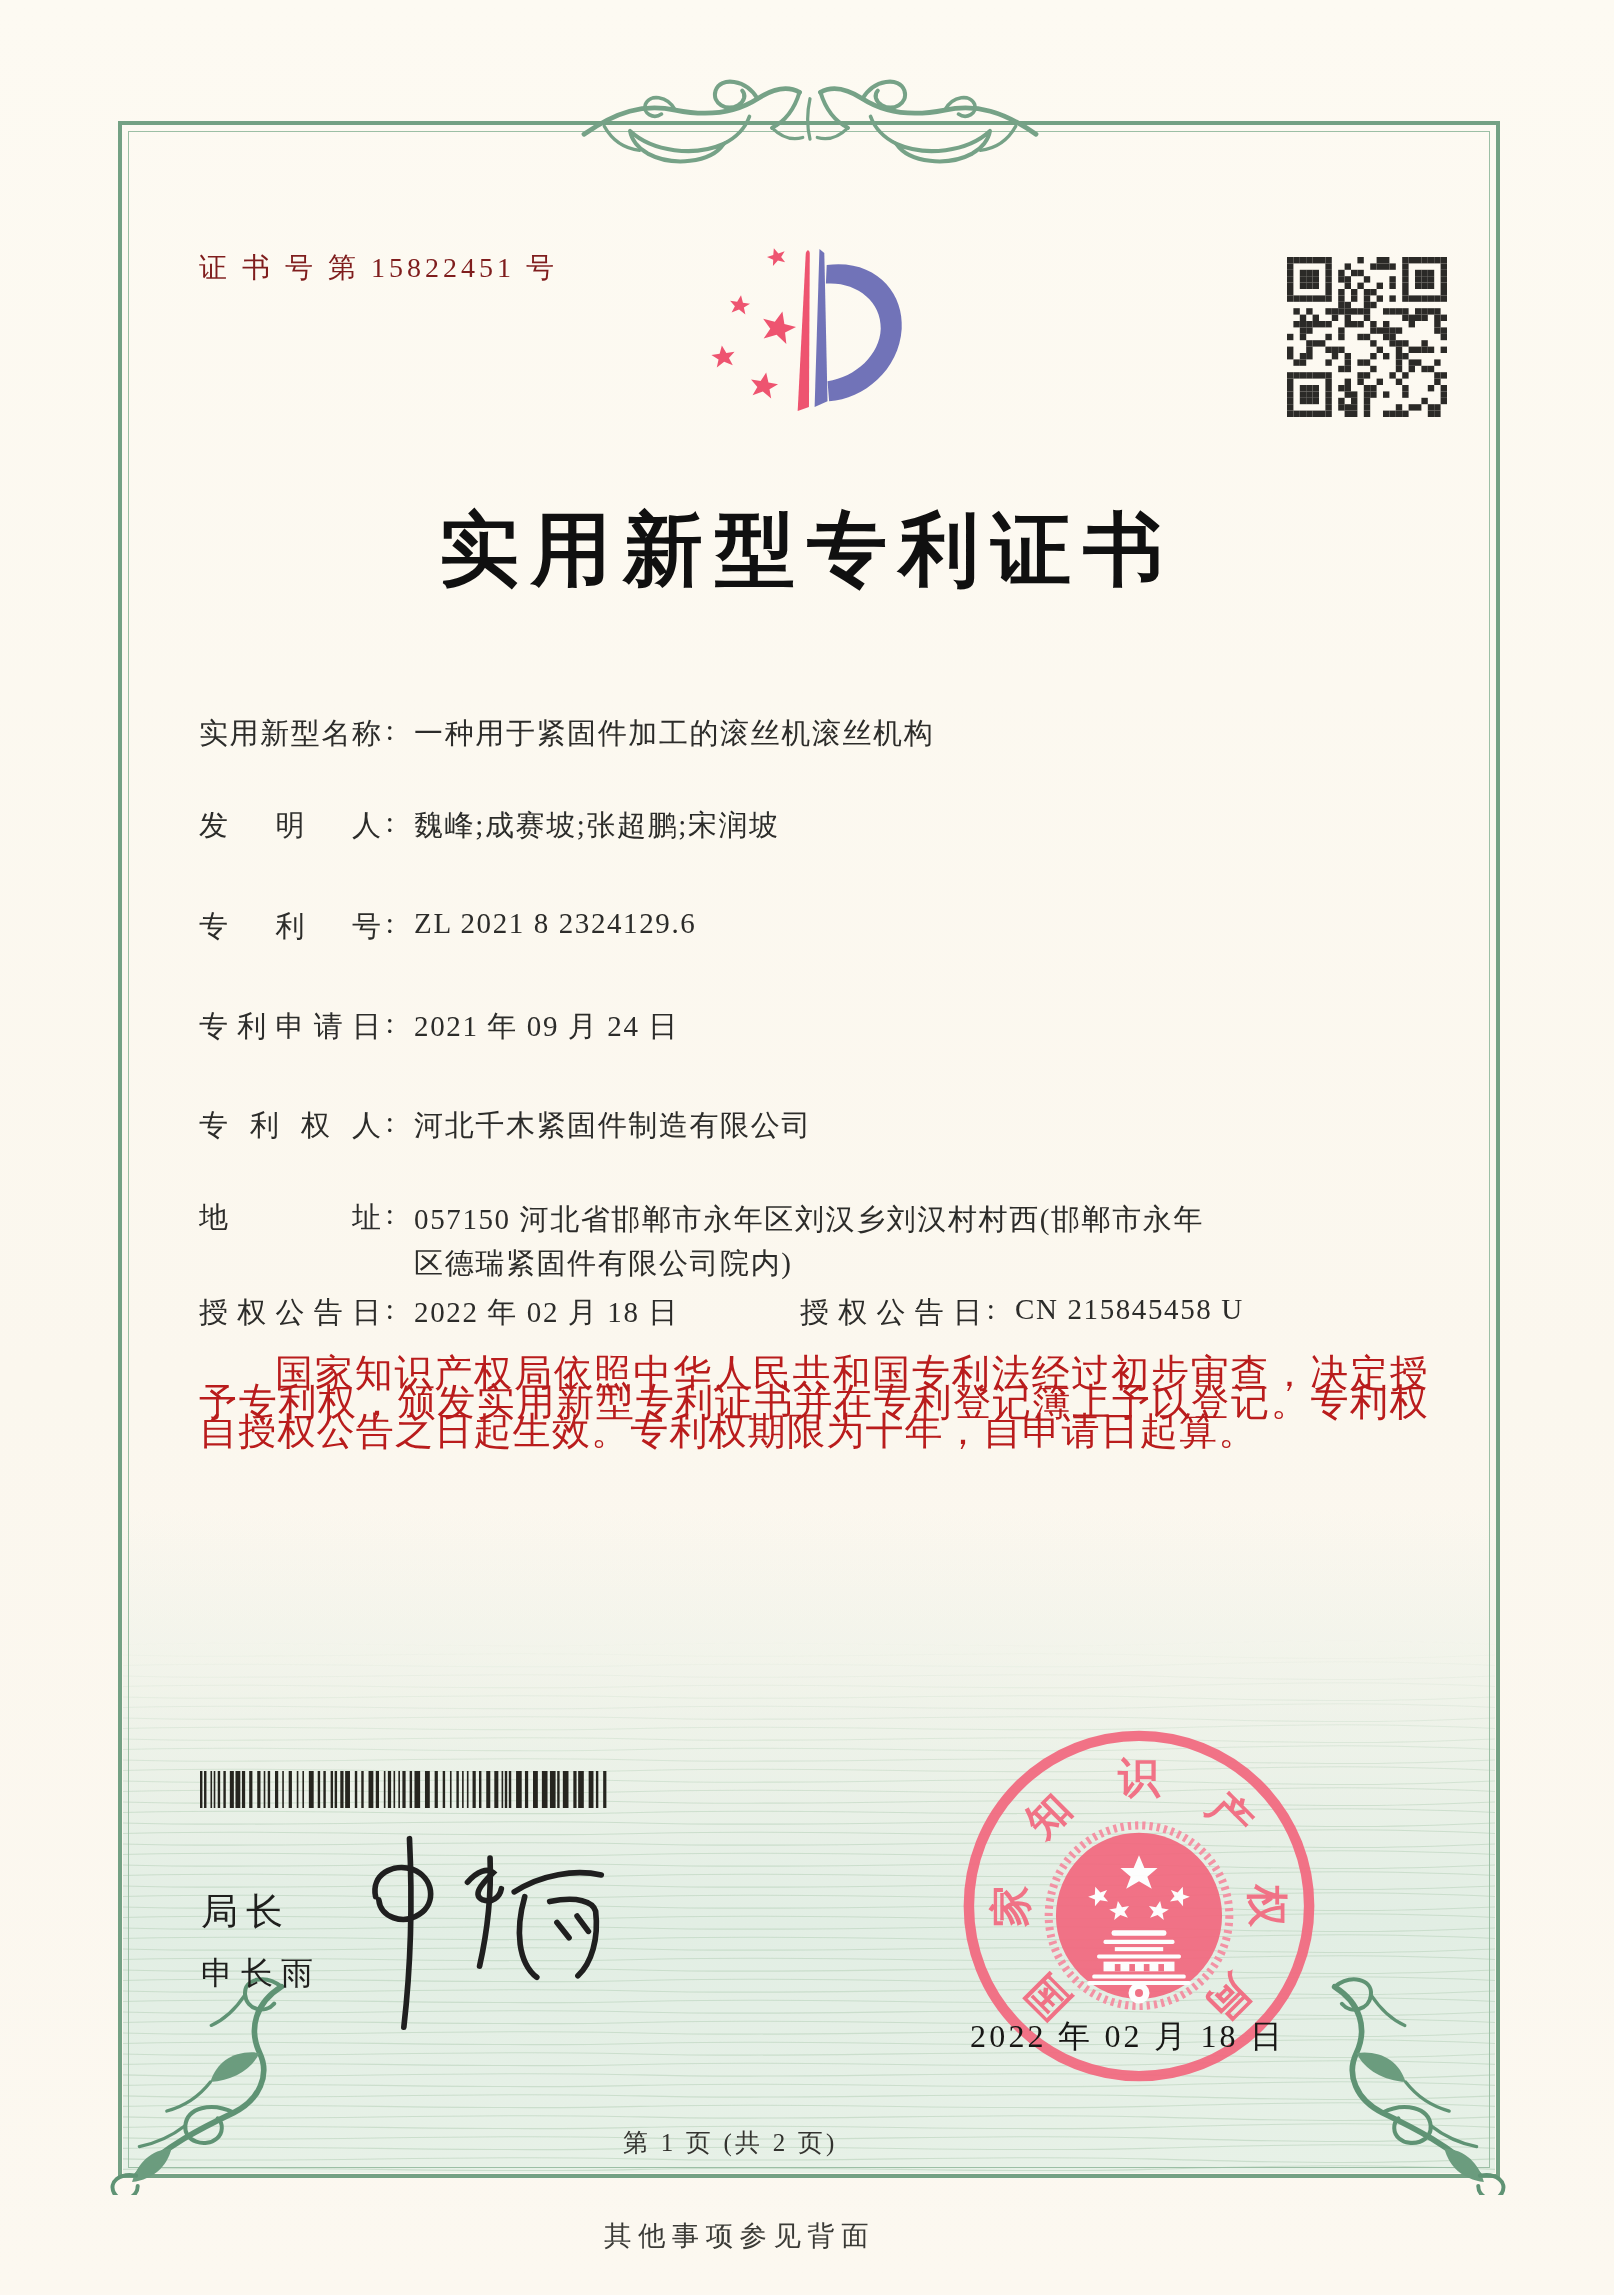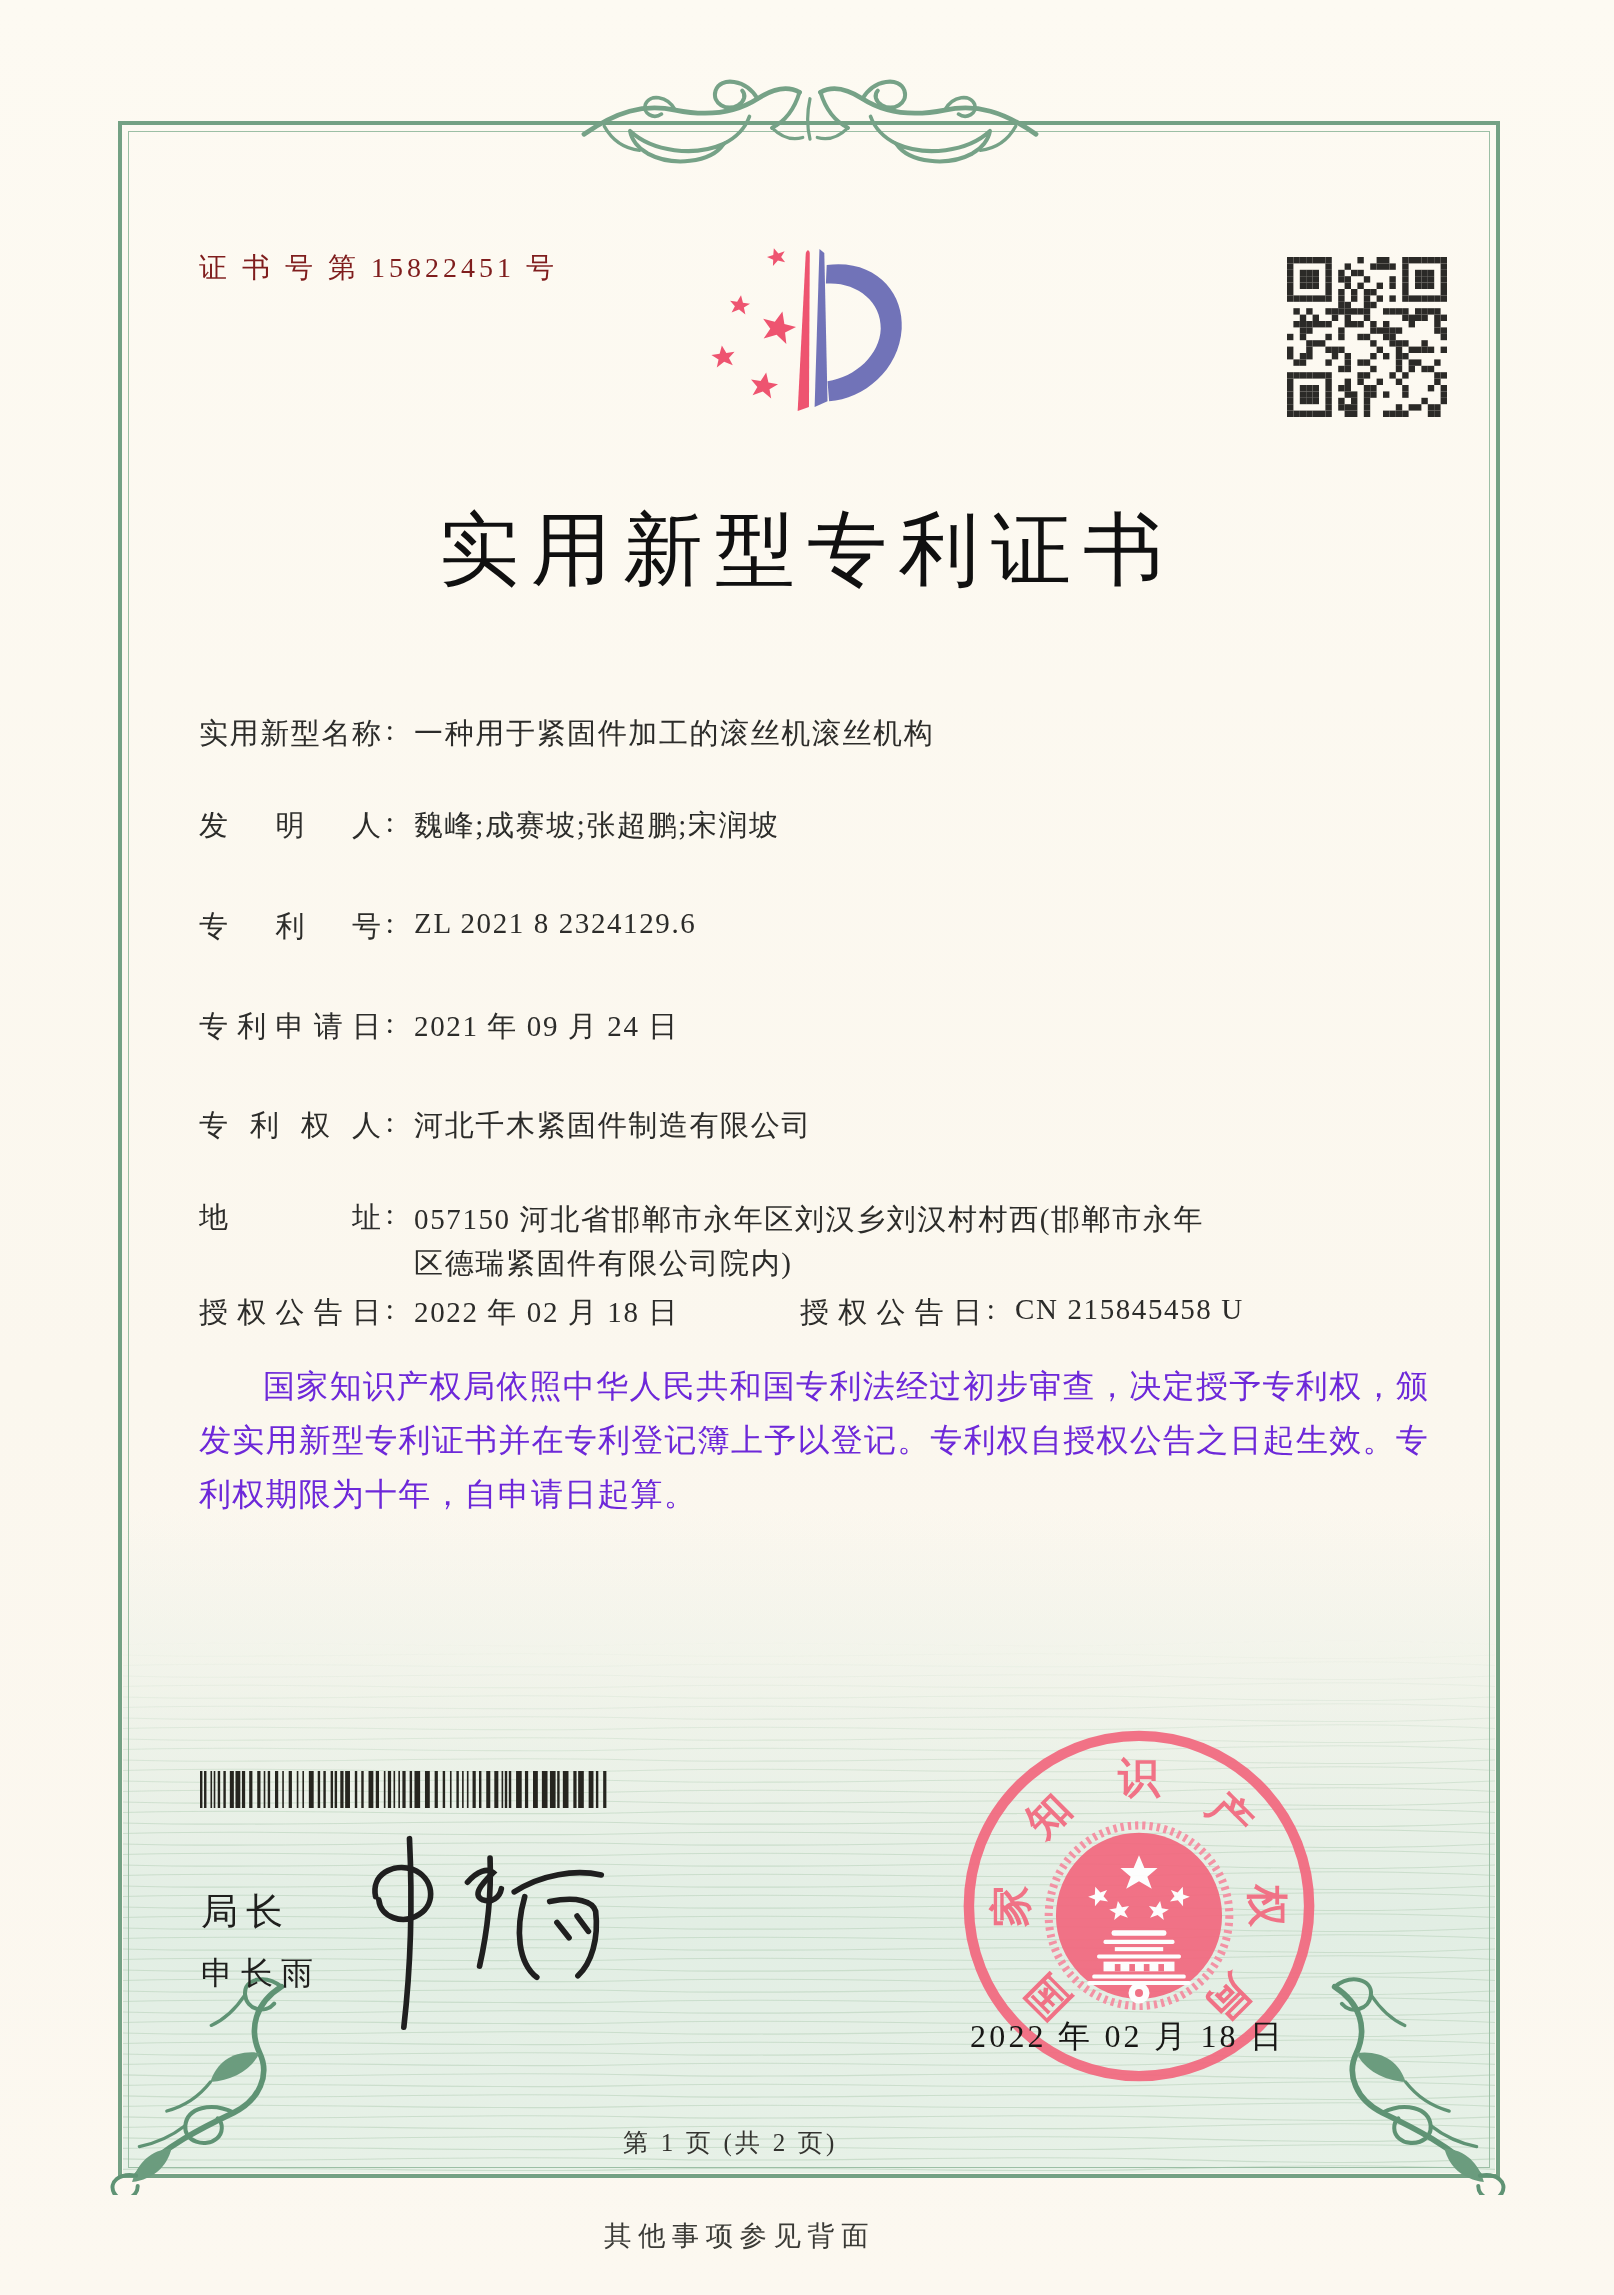--- a/index.html
+++ b/index.html
@@ -15,32 +15,32 @@
     border:1.6px solid #9cbfa5;box-sizing:border-box}
   .green-wash{position:absolute;left:123px;top:1509px;width:1372px;height:664px;
     background:linear-gradient(180deg,rgba(226,238,228,0) 0%,rgba(226,238,228,.45) 28%,#e2eee4 62%,#e7f1e7 100%)}
   #guilloche{position:absolute;left:123px;top:1638px;width:1372px;height:533px;
     -webkit-mask-image:linear-gradient(180deg,transparent 0%,#000 34%);
     mask-image:linear-gradient(180deg,transparent 0%,#000 34%)}
   .orn{position:absolute;pointer-events:none}
   
   .cert-no{position:absolute;left:199px;top:249px;font-size:28px;letter-spacing:4px;color:#7f1d1d}
   .title{position:absolute;left:0;width:1614px;top:497px;text-align:center;
-    font-weight:normal;font-size:80px;letter-spacing:12px;color:#101010}
+    font-weight:bold;font-size:80px;letter-spacing:12px;color:#101010}
   
   .fields{position:absolute;left:199px;top:704px;width:1230px;font-size:29px;color:#2c2c2a}
   .frow{position:absolute;left:0;white-space:nowrap}
   .flabel{display:inline-block;width:182px;text-align:justify;text-align-last:justify;vertical-align:top}
   .fcolon{display:inline-block;margin:0 13px 0 4.8px;vertical-align:top}
   .fvalue{letter-spacing:1.6px;vertical-align:top}
   .addr{display:inline-block;width:819px;white-space:normal;line-height:1.5;letter-spacing:1.6px}
   .gpair2{position:absolute;left:601px;top:0;white-space:nowrap}
   
-  .legal{position:absolute;left:199px;top:1359px;width:1230px;font-size:32px;
-    line-height:54px;text-align:justify;letter-spacing:1.2px;color:#6d28d9}
+  .legal{position:absolute;left:199px;top:1359px;width:1230px;font-size:38px;
+    line-height:29px;text-align:justify;letter-spacing:1.2px;color:#b91c1c}
   .legal p{margin:0;text-indent:2em}
   
   #barcode{position:absolute;left:200px;top:1771px;width:408px;height:37px}
   .director-title{position:absolute;left:201px;top:1887px;font-size:37px;letter-spacing:8px;color:#1f1f1d}
   .director-name{position:absolute;left:201px;top:1952px;font-size:32px;letter-spacing:8px;color:#1f1f1d}
   #signature{position:absolute;left:345px;top:1832px;width:274px;height:206px}
   #seal{position:absolute;left:960px;top:1727px;width:358px;height:358px;opacity:.93}
   .seal-date{position:absolute;left:970px;top:2015px;font-size:32px;letter-spacing:3.2px;color:#171715}
   .footer-page{position:absolute;left:623px;top:2126px;font-size:25px;letter-spacing:3.2px;color:#33332f}
   .back-note{position:absolute;left:604px;top:2218px;font-size:27.4px;letter-spacing:6.5px;color:#3b3b37}

